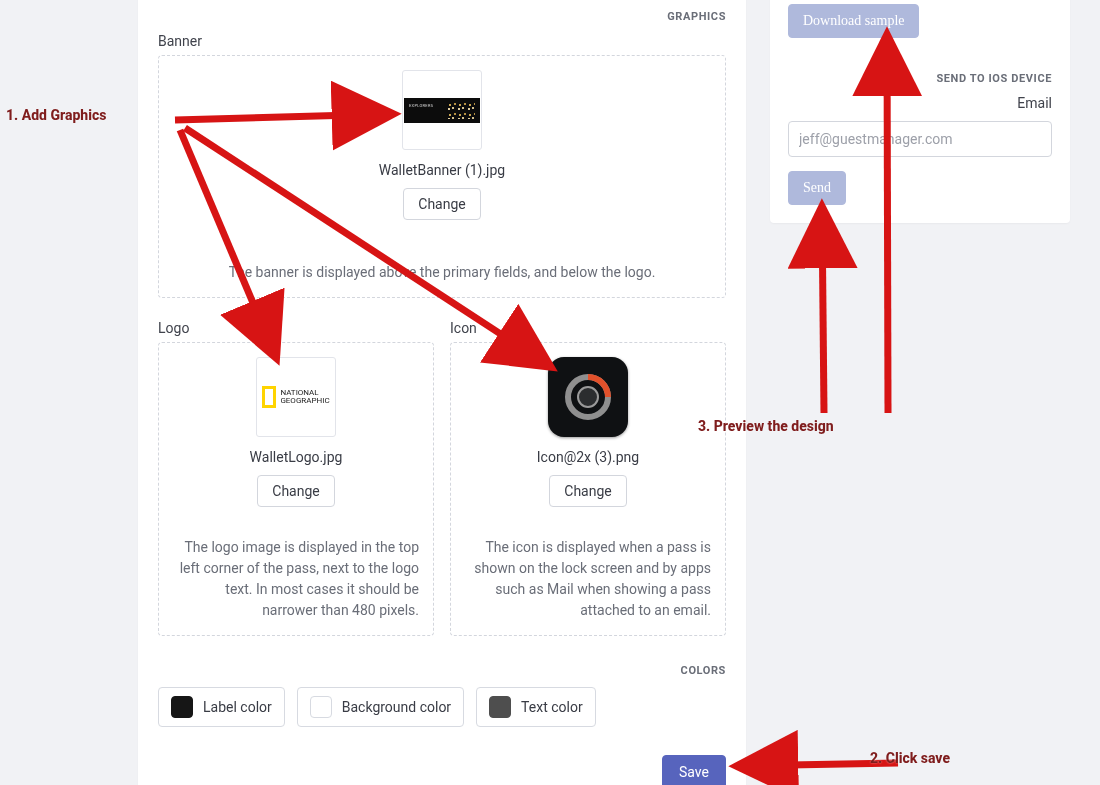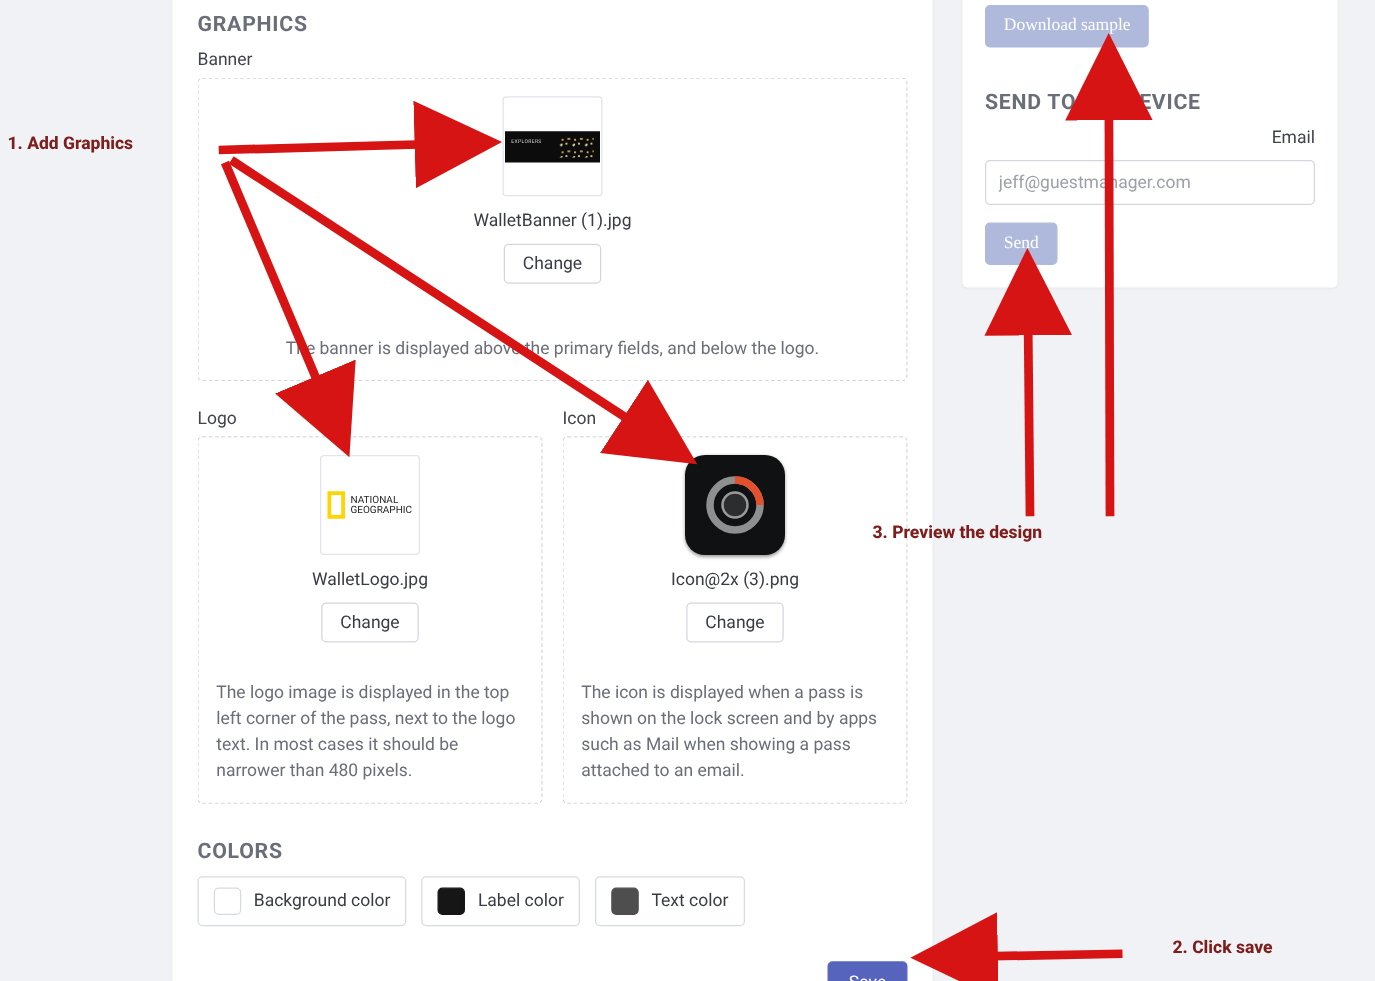--- a/index.html
+++ b/index.html
@@ -18,25 +18,26 @@
     position: absolute;
     left: 138px;
     top: -10px;
     width: 608px;
     background: #fff;
     border-radius: 4px;
     padding: 20px 20px 20px 20px;
     box-shadow: 0 1px 2px rgba(0,0,0,0.04);
   }
   .section-heading {
-    font-size: 17px;
+    font-size: 11px;
     font-weight: 700;
     letter-spacing: 0.6px;
     color: #6a6e78;
     margin: 0 0 10px 0;
+    text-align: right;
   }
   .field-label {
     font-size: 14px;
     color: #40434c;
     margin: 0 0 6px 0;
   }
   .field-label.small { margin-bottom: 4px; text-align: right; }
   .dashed-box {
     border: 1px dashed #d3d6dd;
     border-radius: 4px;
@@ -123,21 +124,21 @@
     line-height: 1.5;
     margin: 0;
   }
   .banner-box .hint { text-align: center; margin-top: 42px; }
   .two-col {
     display: flex;
     gap: 16px;
   }
   .two-col > .col { flex: 1 1 50%; }
   .two-col .dashed-box { min-height: 290px; }
-  .two-col .hint { margin-top: 30px; text-align: left; }
+  .two-col .hint { margin-top: 30px; text-align: right; }
   .colors-row {
     display: flex; gap: 12px; margin-top: 10px;
   }
   .color-chip {
     display: inline-flex; align-items: center; gap: 10px;
     border: 1px solid #d7dae1; border-radius: 4px;
     padding: 8px 12px; background: #fff; cursor: pointer;
   }
   .color-chip .swatch {
     width: 22px; height: 22px; border-radius: 4px;
@@ -254,26 +255,26 @@
           <button class="btn">Change</button>
         </div>
         <p class="hint">The icon is displayed when a pass is shown on the lock screen and by apps such as Mail when showing a pass attached to an email.</p>
       </div>
     </div>
   </div>
 
   <h4 class="section-heading" style="margin-top:28px;">COLORS</h4>
   <div class="colors-row">
     <div class="color-chip">
+      <div class="swatch label"></div>
+      <span>Label color</span>
+    </div>
+    <div class="color-chip">
       <div class="swatch bg"></div>
       <span>Background color</span>
-    </div>
-    <div class="color-chip">
-      <div class="swatch label"></div>
-      <span>Label color</span>
     </div>
     <div class="color-chip">
       <div class="swatch text"></div>
       <span>Text color</span>
     </div>
   </div>
 
   <div class="save-row">
     <button class="btn primary">Save</button>
   </div>
@@ -298,14 +299,14 @@
   <line x1="180" y1="130" x2="275" y2="355" stroke="#d71414" stroke-width="7" marker-end="url(#ah)"></line>
   <line x1="185" y1="128" x2="548" y2="365" stroke="#d71414" stroke-width="7" marker-end="url(#ah)"></line>
 
   <line x1="898" y1="763" x2="740" y2="766" stroke="#d71414" stroke-width="7" marker-end="url(#ah)"></line>
 
   <line x1="824" y1="413" x2="822" y2="210" stroke="#d71414" stroke-width="7" marker-end="url(#ah)"></line>
   <line x1="888" y1="413" x2="887" y2="38" stroke="#d71414" stroke-width="7" marker-end="url(#ah)"></line>
 </svg>
 
 <div class="anno anno-text" style="left:6px; top:107px;">1. Add Graphics</div>
-<div class="anno anno-text" style="left:938px; top:750px;">2. Click save</div>
+<div class="anno anno-text" style="left:870px; top:750px;">2. Click save</div>
 <div class="anno anno-text" style="left:698px; top:418px;">3. Preview the design</div>
 
 </body></html>

